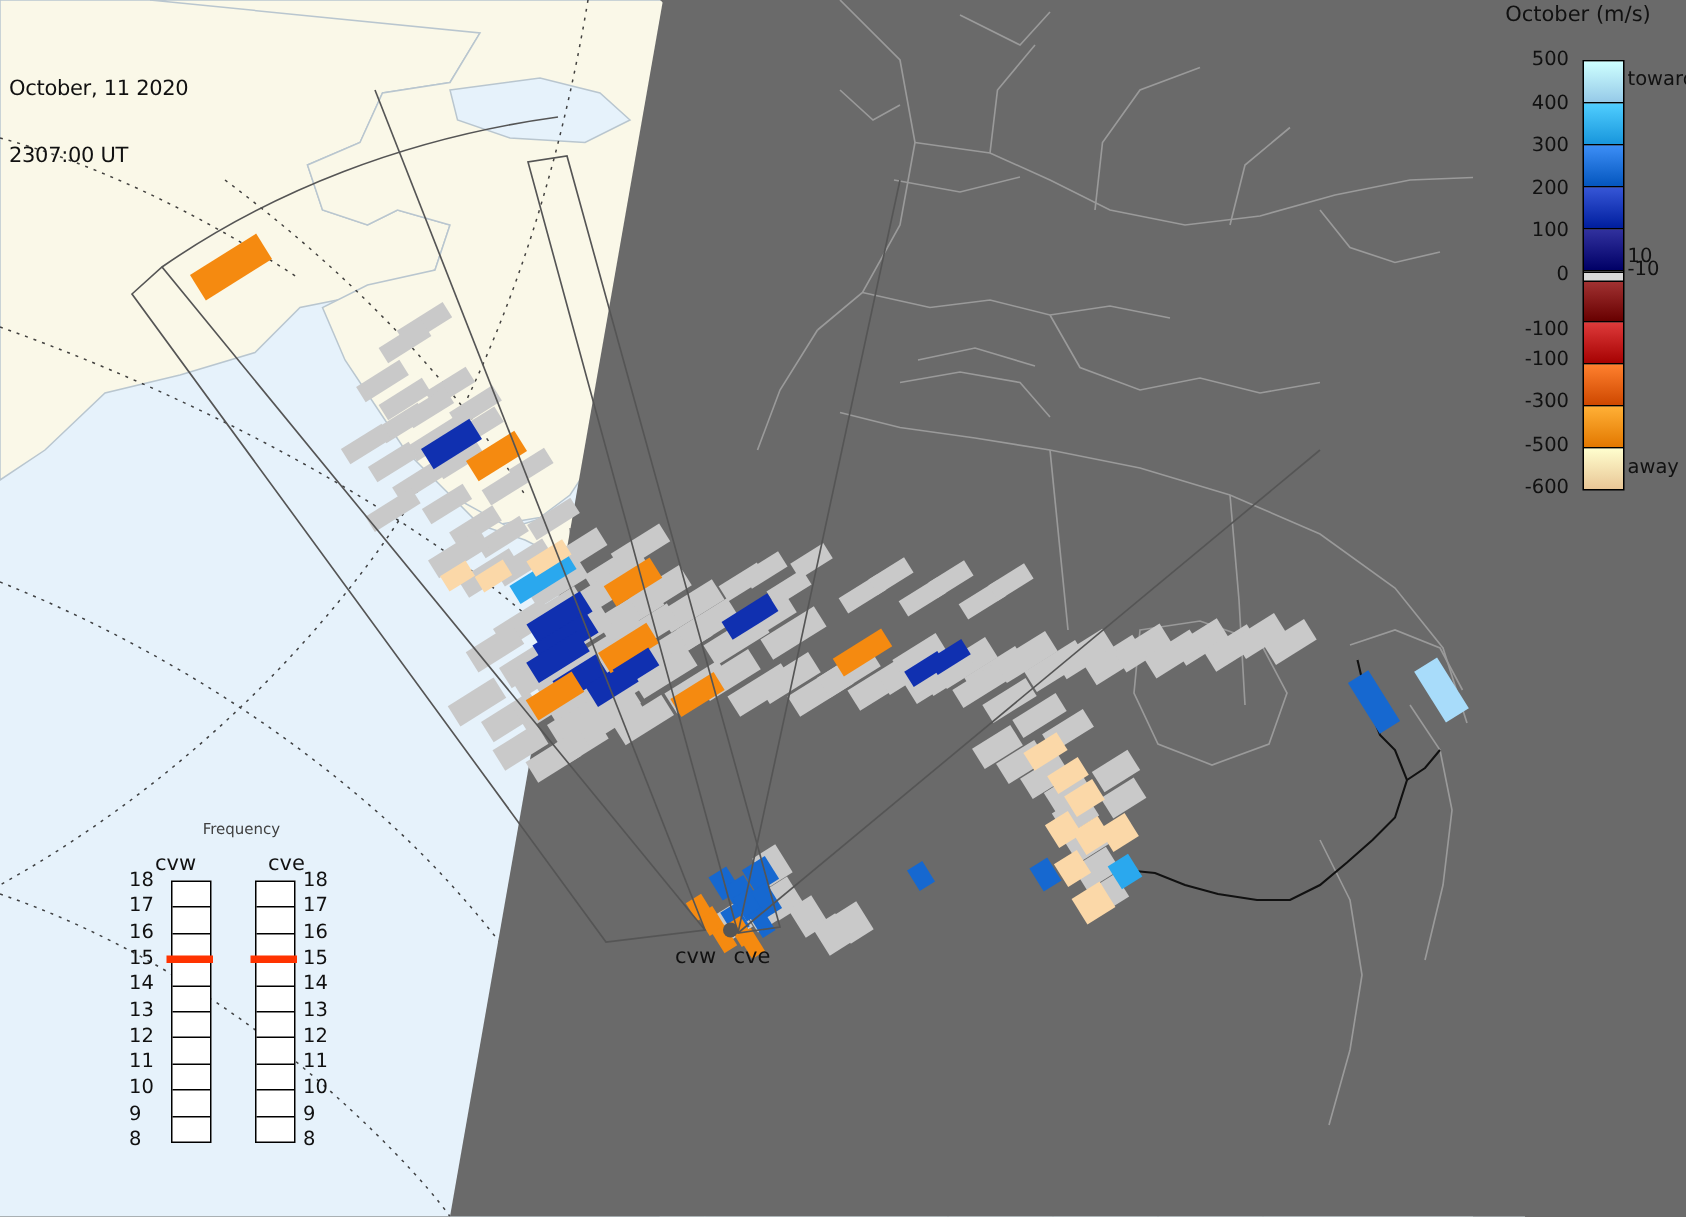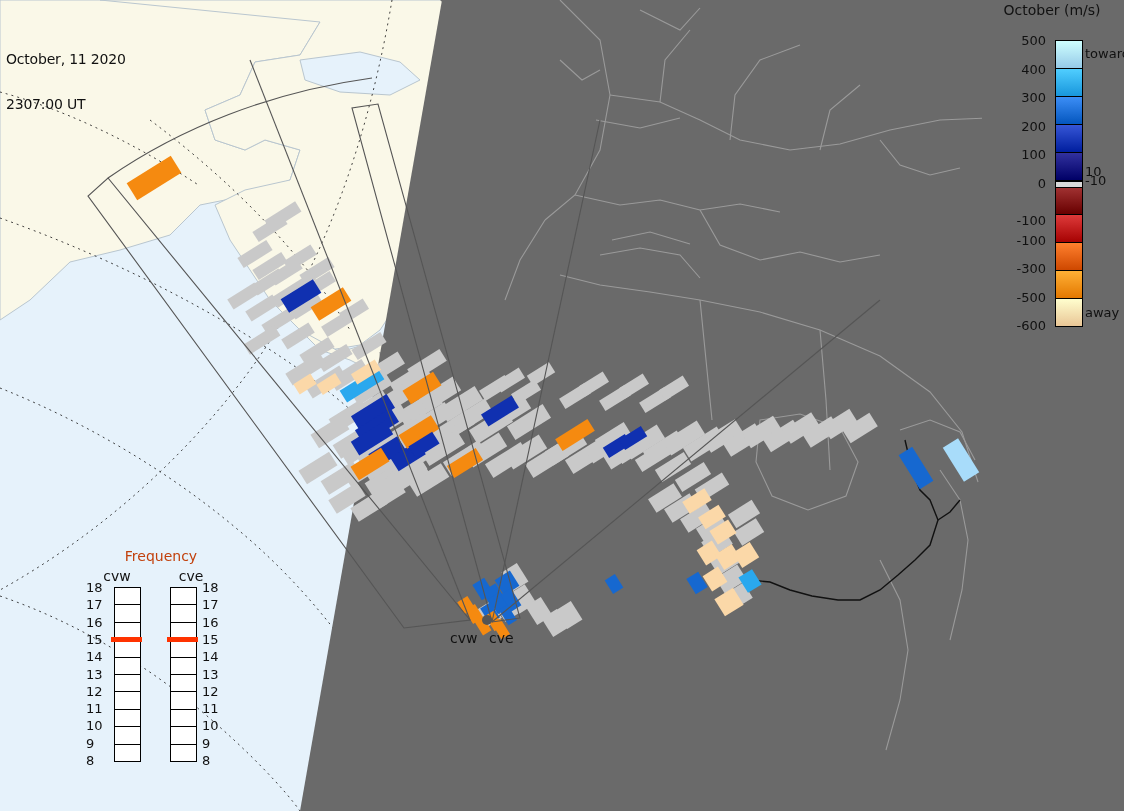--- a/index.html
+++ b/index.html
@@ -60,21 +60,21 @@
     transform: translateY(-50%); white-space: nowrap;
   }
 
   
   #freq {
     position: absolute; left: 86px; top: 548px;
     width: 150px; height: 232px;
   }
   #freq-title {
     position: absolute; left: 0; top: 0; width: 150px;
-    text-align: center; color:#c2410c; font-size: 14px;
+    text-align: center; color:#404040; font-size: 10px;
   }
   .freq-col { position: absolute; top: 20px; width: 62px; height: 212px; }
   .freq-name {
     position: absolute; top: 0; left: 0; width: 62px;
     text-align: center; color:#111; font-size: 14px;
   }
   .freq-scale {
     position: absolute; top: 19px; width: 25px; height: 173px;
     background: #ffffff; border: 1px solid #000;
     display:flex; flex-direction: column;

